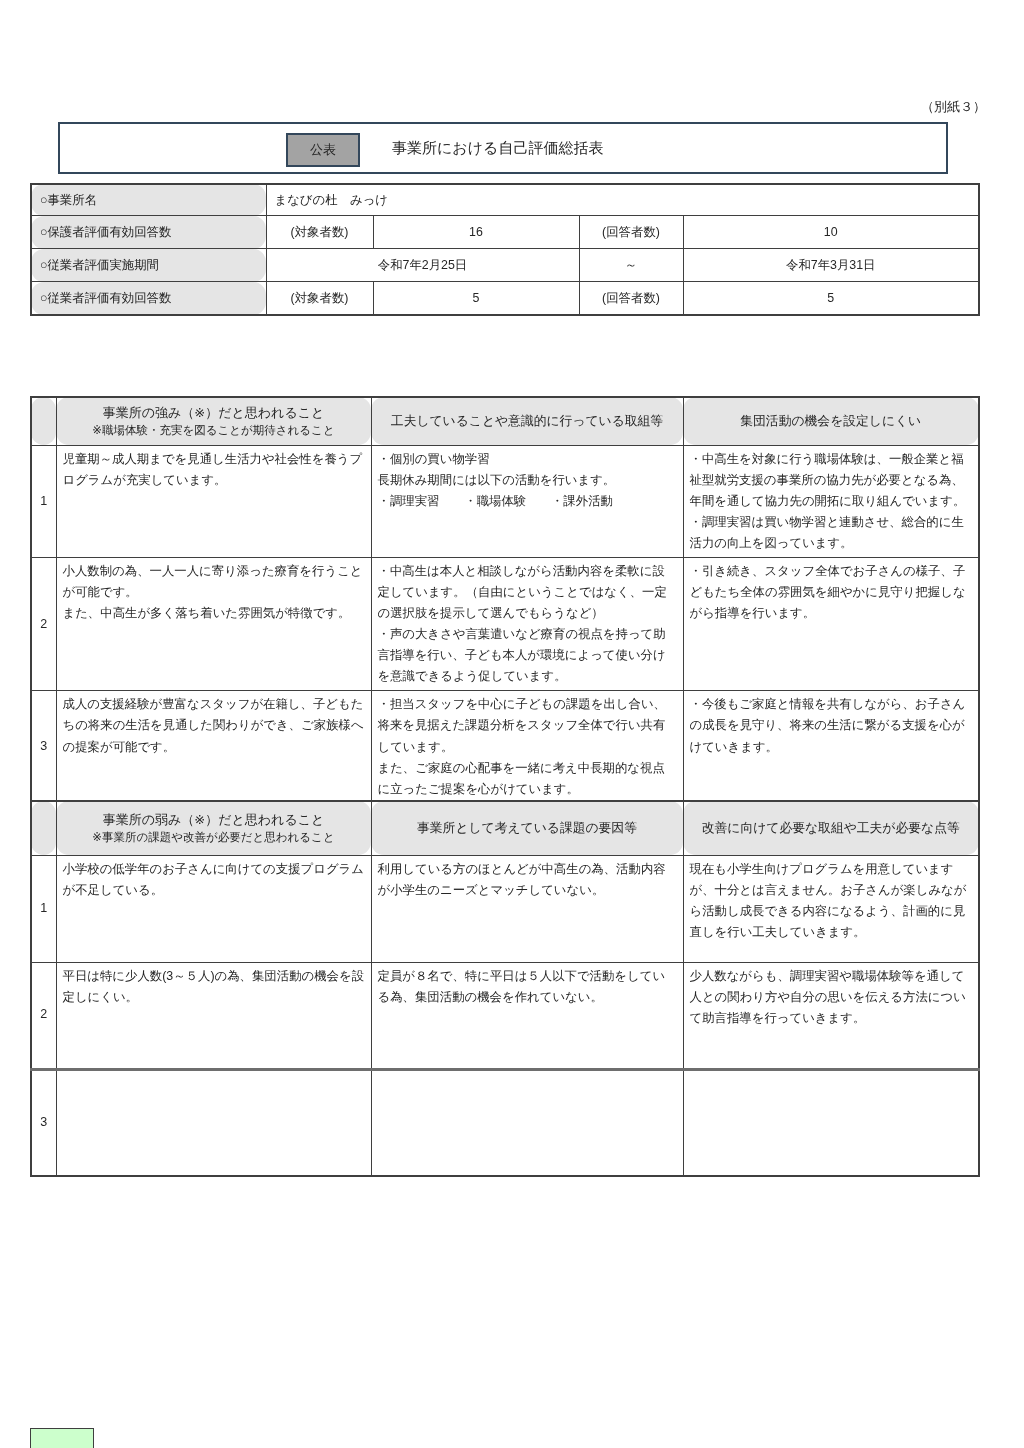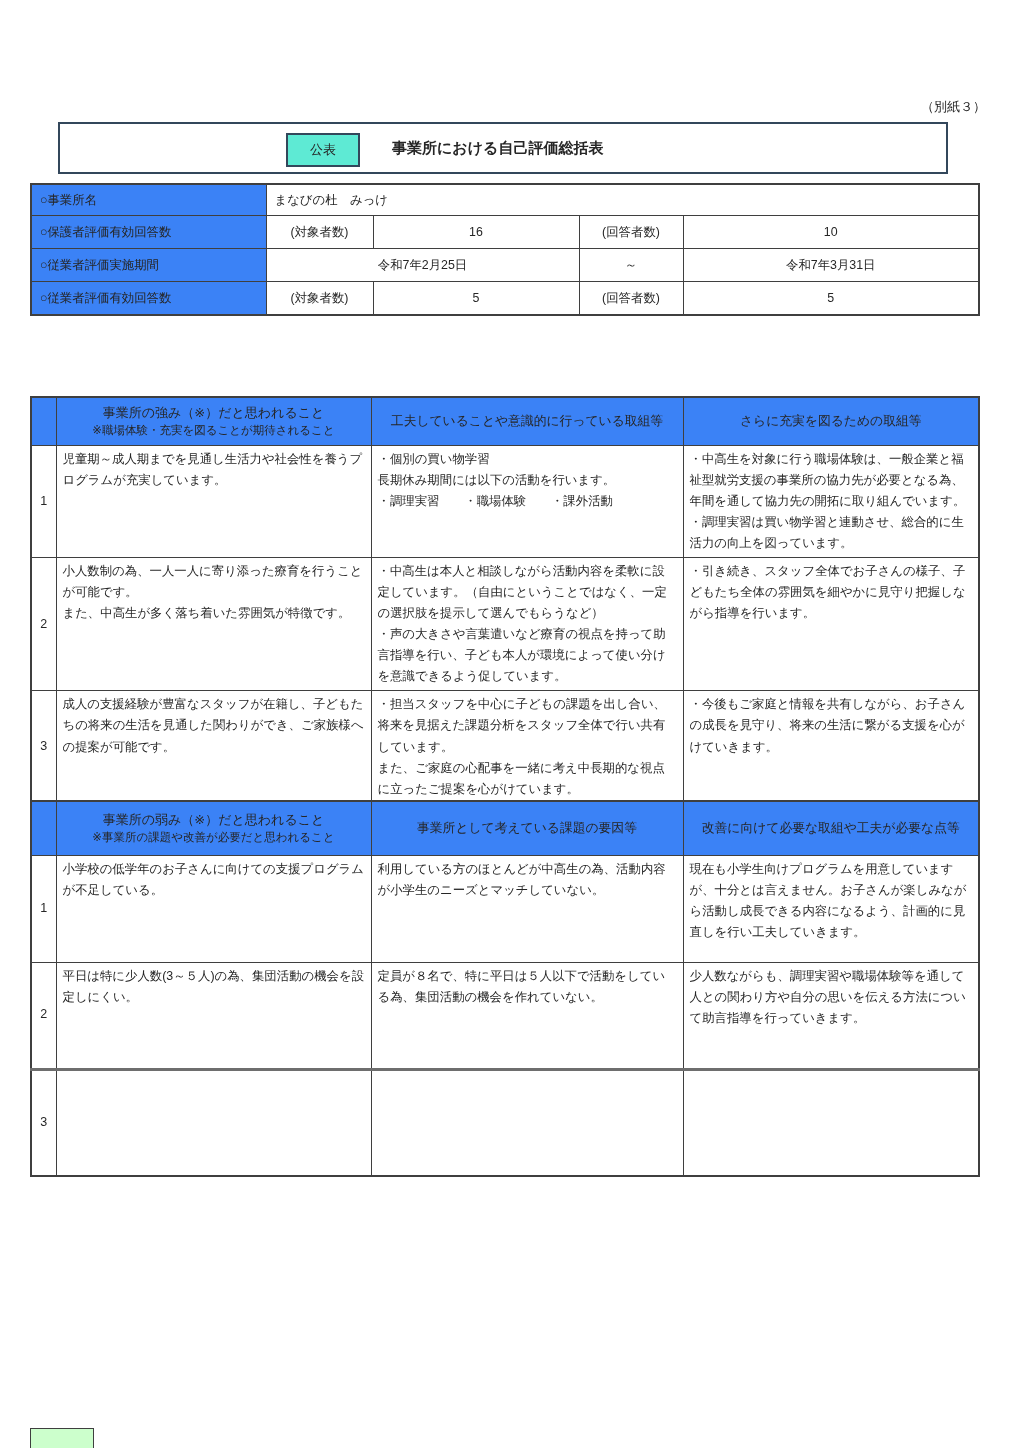--- a/index.html
+++ b/index.html
@@ -5,28 +5,28 @@
   html,body{margin:0;padding:0;}
   body{
     width:1024px;height:1448px;position:relative;background:#ffffff;
     font-family:"Liberation Sans","DejaVu Sans",sans-serif;color:#262626;
     overflow:hidden;
   }
   .corner-note{position:absolute;top:98px;right:38px;font-size:13px;}
   
   .header-box{position:absolute;left:58px;top:122px;width:886px;height:48px;border:2px solid #33475b;background:#fff;}
   .publish-btn{position:absolute;left:226px;top:9px;width:70px;height:30px;border:2px solid #33475b;
-    display:flex;align-items:center;justify-content:center;font-size:13px;background:#5eead4;}
+    display:flex;align-items:center;justify-content:center;font-size:13px;background:#a3a3a3;}
   .header-title{position:absolute;left:332px;top:0;height:48px;display:flex;align-items:center;
-    font-size:15px;font-weight:bold;}
+    font-size:15px;font-weight:normal;}
   
   table{border-collapse:collapse;table-layout:fixed;background:#fff;}
   td{border:1px solid #3f3f3f;font-size:12.4px;overflow:hidden;}
   .tbl{position:absolute;left:30px;width:948px;border:2px solid #3f3f3f;}
-  .green{background:#3b82f6;}
+  .green{background:#e5e5e5;border-radius:13px;}
   
   .info td{height:30px;}
   .info .lbl{padding:0 0 0 8px;text-align:left;}
   .info .ctr{text-align:center;}
   .info .date-cell{text-align:left;padding-left:96px;}
   
   .section-title{position:absolute;left:48px;top:382px;font-size:13px;margin-top:44px;}
   
   .atbl td{vertical-align:top;padding:3px 6px;line-height:1.7;text-align:left;}
   .atbl td.no{vertical-align:middle;text-align:center;padding:0;font-size:12.5px;}
@@ -95,21 +95,21 @@
       <col style="width:296px">
     </colgroup>
   <tbody>
       <tr style="height:48px;">
     <td class="green hdr"></td>
     <td class="green hdr">
       <span class="hdr-l1">事業所の強み（※）だと思われること</span>
       <span class="hdr-l2">※職場体験・充実を図ることが期待されること</span>
     </td>
     <td class="green hdr hdr-s">工夫していることや意識的に行っている取組等</td>
-    <td class="green hdr hdr-s">さらに充実を図るための取組等</td>
+    <td class="green hdr hdr-s">集団活動の機会を設定しにくい</td>
   </tr>
   <tr style="height:112px;">
     <td class="no">1</td>
     <td class="ml">児童期～成人期までを見通し生活力や社会性を養うプログラムが充実しています。</td>
     <td class="ml">・個別の買い物学習
 長期休み期間には以下の活動を行います。
 ・調理実習　　・職場体験　　・課外活動</td>
     <td class="ml">・中高生を対象に行う職場体験は、一般企業と福祉型就労支援の事業所の協力先が必要となる為、年間を通して協力先の開拓に取り組んでいます。
 ・調理実習は買い物学習と連動させ、総合的に生活力の向上を図っています。</td>
   </tr>

